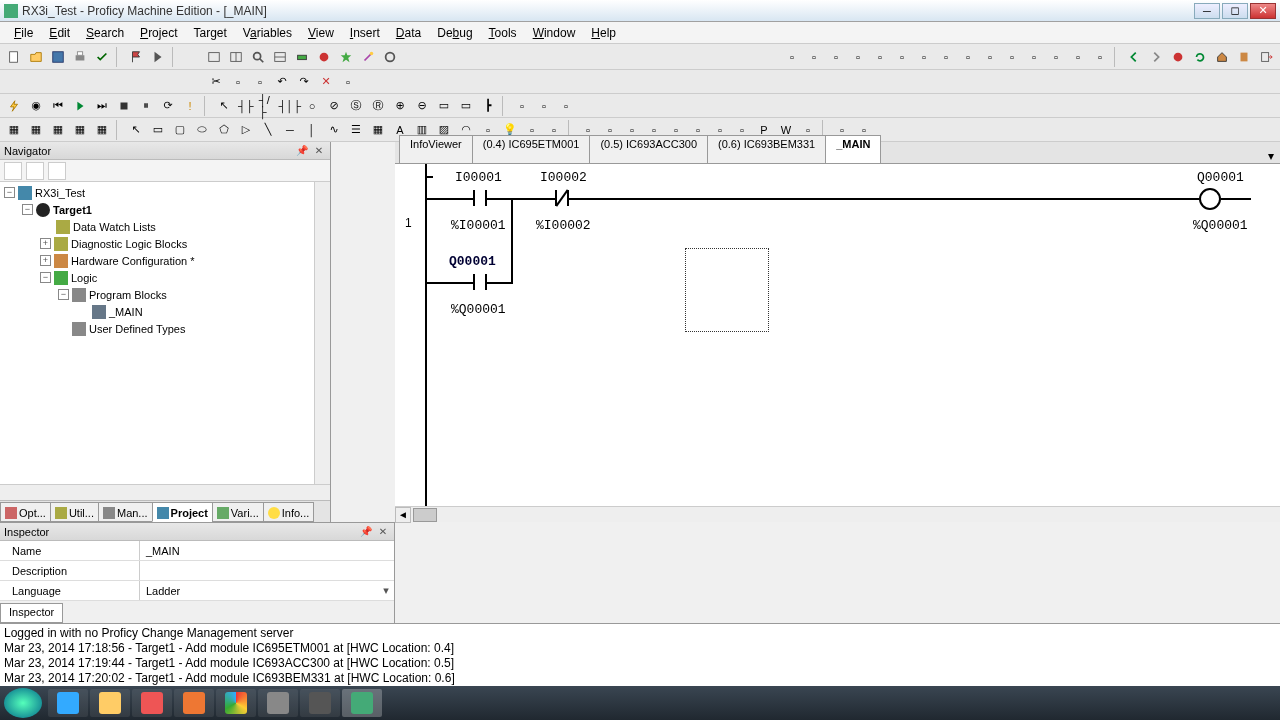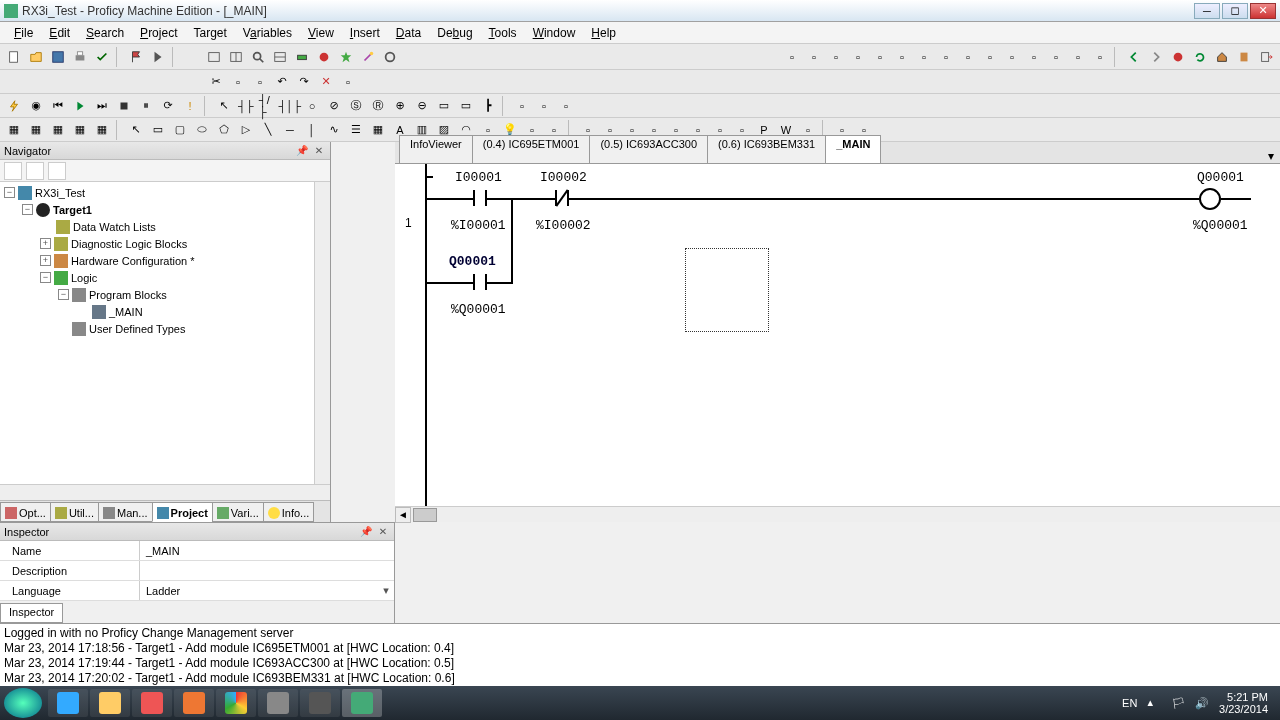--- a/index.html
+++ b/index.html
@@ -576,23 +576,13 @@
     </div>
   <div class="tbtn">
       <div class="ico" style="background:#888"></div>
     </div>
   <div class="tbtn">
       <div class="ico" style="background:#555"></div>
     </div>
   <div class="tbtn" style="background:rgba(255,255,255,0.25)">
       <div class="ico" style="background:#4a7"></div>
     </div>
-  <div class="tray">
-    <span>EN</span>
-    <span class="chev">▴</span>
-    <span>🏳</span>
-    <span>🔊</span>
-    <div class="clock">
-      <div>5:21 PM</div>
-      <div>3/23/2014</div>
-    </div>
-  </div>
 </div>
 
 </body></html>

